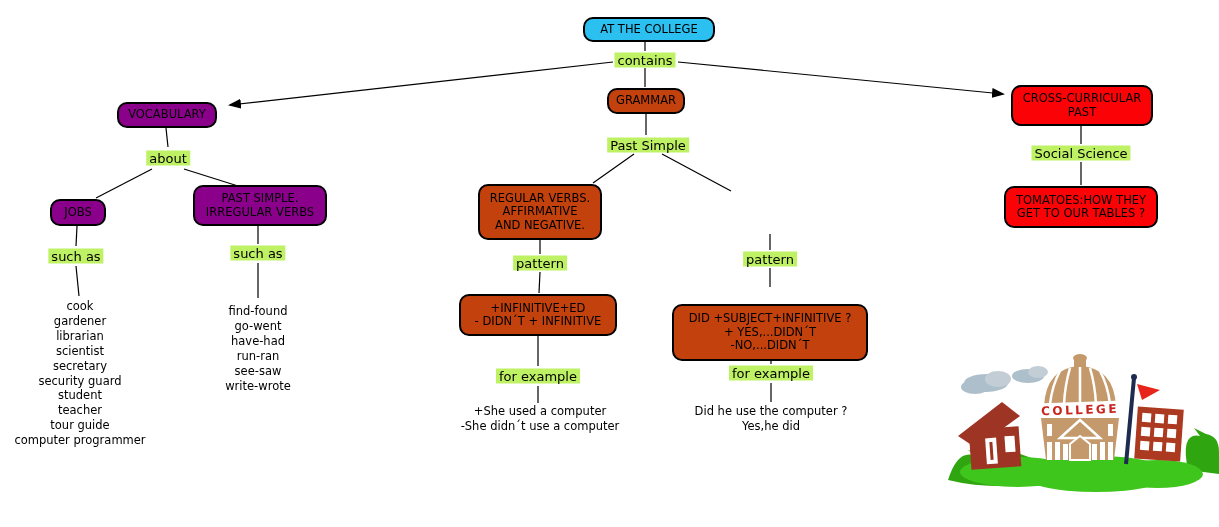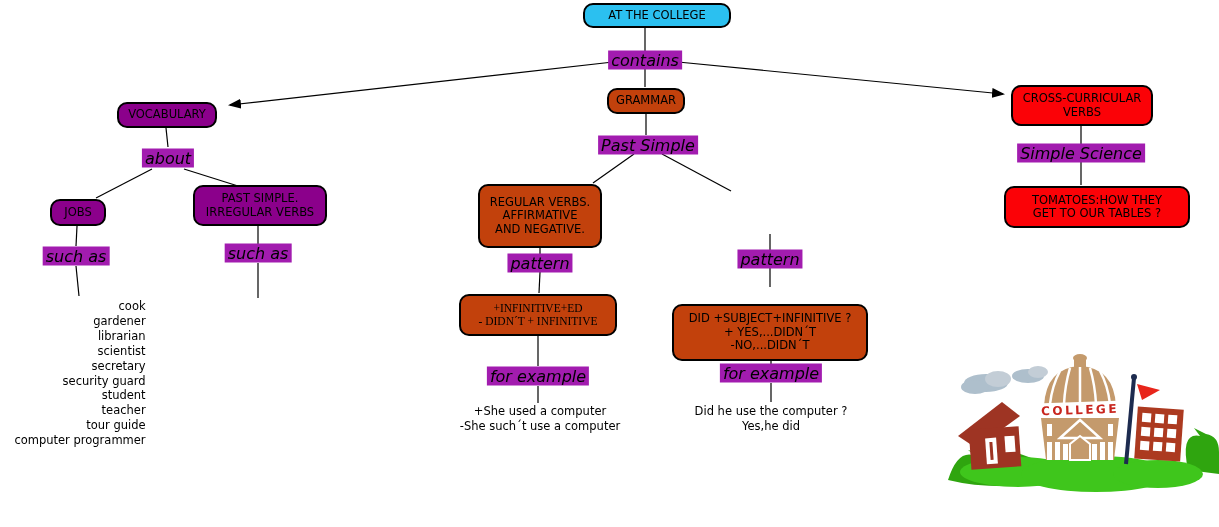--- a/index.html
+++ b/index.html
@@ -14,21 +14,21 @@
     display:flex;align-items:center;justify-content:center;
     text-align:center;font-size:11.5px;line-height:13.5px;
     white-space:pre-line;padding:2px 6px;
   }
   .cyan{background:#2BC0F0;}
   .purple{background:#8B008B;}
   .green{background:#c2410c;}
   .red{background:#FB0207;}
   .link-label{
     position:absolute;transform:translate(-50%,-50%);
-    font-size:16px;background:#a21caf;padding:0 3px;white-space:nowrap;font-style:italic;
+    font-size:13px;background:#bef264;padding:0 3px;white-space:nowrap;
   }
   .text-list{
     position:absolute;transform:translateX(-50%);
     text-align:center;font-size:11.5px;line-height:14.9px;white-space:pre-line;
   }
   #clipart{position:absolute;left:948px;top:352px;}
 </style>
 </head>
 <body>
 
@@ -61,72 +61,78 @@
       <line x1="538" y1="386" x2="538" y2="403"></line>
       <line x1="770" y1="234" x2="770" y2="250"></line>
       <line x1="770" y1="268" x2="770" y2="287"></line>
       <line x1="771" y1="345" x2="771" y2="364"></line>
       <line x1="771" y1="383" x2="771" y2="402"></line>
       <line x1="1081" y1="126" x2="1081" y2="144"></line>
       <line x1="1081" y1="162" x2="1081" y2="185"></line>
     </g>
   </svg>
 
-  <div class="node cyan" style="left:583px;top:3px;width:148px;height:25px;">AT THE COLLEGE</div>
+  <div class="node cyan" style="left:583px;top:17px;width:132px;height:25px;">AT THE COLLEGE</div>
 
   <div class="node purple" style="left:117px;top:102px;width:100px;height:26px;">VOCABULARY</div>
 
   <div class="node purple" style="left:50px;top:199px;width:56px;height:27px;">JOBS</div>
 
   <div class="node purple" style="left:193px;top:185px;width:134px;height:41px;">PAST SIMPLE.
 IRREGULAR VERBS</div>
 
   <div class="node green" style="left:607px;top:88px;width:78px;height:26px;">GRAMMAR</div>
 
-  <div class="node green" style="left:478px;top:184px;width:124px;height:64px;">REGULAR VERBS.
+  <div class="node green" style="left:478px;top:184px;width:124px;height:56px;">REGULAR VERBS.
 AFFIRMATIVE
 AND NEGATIVE.</div>
 
 
-  <div class="node green" style="left:459px;top:294px;width:158px;height:42px;font-family:Liberation Serif, serif;">+INFINITIVE+ED
+  <div class="node green" style="left:459px;top:294px;width:158px;height:42px;">+INFINITIVE+ED
 - DIDN´T + INFINITIVE</div>
 
   <div class="node green" style="left:672px;top:288px;width:196px;height:57px;margin-top:16px;">DID +SUBJECT+INFINITIVE ?
 + YES,...DIDN´T
 -NO,...DIDN´T</div>
 
   <div class="node red" style="left:1011px;top:85px;width:142px;height:41px;">CROSS-CURRICULAR
-VERBS</div>
-
-  <div class="node red" style="left:1004px;top:186px;width:186px;height:42px;">TOMATOES:HOW THEY
+PAST</div>
+
+  <div class="node red" style="left:1004px;top:186px;width:154px;height:42px;">TOMATOES:HOW THEY
 GET TO OUR TABLES ?</div>
 
   <span class="link-label" style="left:645px;top:60px;">contains</span>
   <span class="link-label" style="left:168px;top:158px;">about</span>
   <span class="link-label" style="left:76px;top:256px;">such as</span>
   <span class="link-label" style="left:258px;top:253px;">such as</span>
   <span class="link-label" style="left:648px;top:145px;">Past Simple</span>
   <span class="link-label" style="left:540px;top:263px;">pattern</span>
   <span class="link-label" style="left:770px;top:259px;">pattern</span>
   <span class="link-label" style="left:538px;top:376px;">for example</span>
   <span class="link-label" style="left:771px;top:373px;">for example</span>
-  <span class="link-label" style="left:1081px;top:153px;">Simple Science</span>
-
-  <div class="text-list" style="left:80px;top:299px;text-align:right;">cook
+  <span class="link-label" style="left:1081px;top:153px;">Social Science</span>
+
+  <div class="text-list" style="left:80px;top:299px;">cook
 gardener
 librarian
 scientist
 secretary
 security guard
 student
 teacher
 tour guide
 computer programmer</div>
+  <div class="text-list" style="left:258px;top:304px;">find-found
+go-went
+have-had
+run-ran
+see-saw
+write-wrote</div>
   <div class="text-list" style="left:540px;top:404px;">+She used a computer
--She such´t use a computer</div>
+-She didn´t use a computer</div>
   <div class="text-list" style="left:771px;top:404px;">Did he use the computer ?
 Yes,he did</div>
 
   <svg id="clipart" width="271" height="175" viewBox="0 0 271 175">
 
     <g>
       <ellipse cx="38" cy="31" rx="22" ry="9" fill="#AEBFCC"></ellipse>
       <ellipse cx="27" cy="35" rx="14" ry="7" fill="#AEBFCC"></ellipse>
       <ellipse cx="50" cy="27" rx="13" ry="8" fill="#C3CDD6"></ellipse>
       <ellipse cx="80" cy="24" rx="16" ry="7" fill="#AEBFCC"></ellipse>

